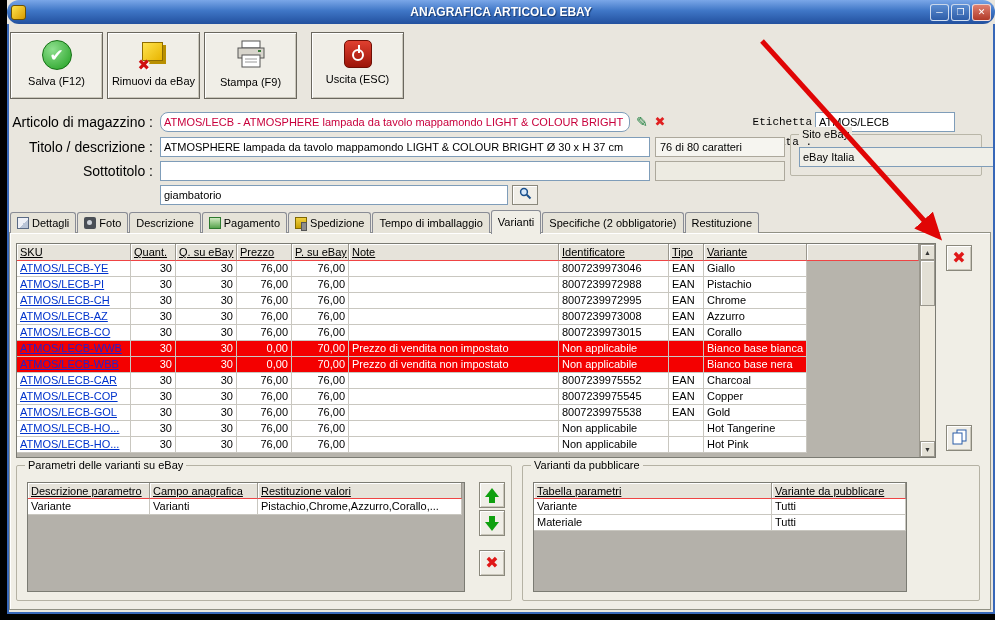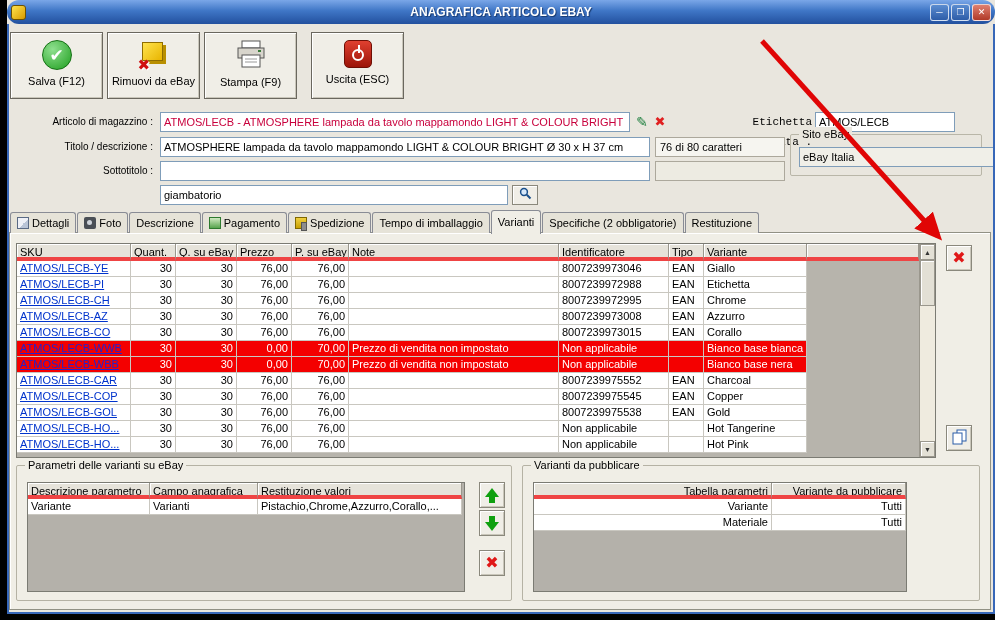--- a/index.html
+++ b/index.html
@@ -38,25 +38,25 @@
   .ic-remove .cube{position:absolute;left:5px;top:2px;width:21px;height:19px;
     background:linear-gradient(135deg,#ffe34d,#e8b400);border:1px solid #8f6d00;box-shadow:3px 3px 0 #b98f00;}
   .ic-remove .redx{position:absolute;left:1px;bottom:-4px;color:#d01010;font-size:15px;font-weight:bold;
     text-shadow:1px 1px 0 #fff;}
   .ic-exit{width:28px;height:28px;border-radius:5px;background:linear-gradient(180deg,#e04030,#9c1408);
     border:1px solid #6e0e04;position:relative;}
   .ic-exit .ring{position:absolute;left:7px;top:8px;width:12px;height:12px;border:2px solid #fff;border-radius:50%;}
   .ic-exit .bar{position:absolute;left:13px;top:4px;width:2px;height:8px;background:#fff;}
 
   
-  .flabel{position:absolute;width:146px;text-align:right;font-size:10px;line-height:20px;color:#000;}
+  .flabel{position:absolute;width:146px;text-align:right;font-size:14px;line-height:20px;color:#000;}
   .flabel2{position:absolute;width:145px;text-align:right;font-size:11px;line-height:20px;color:#000;font-family:Liberation Mono, monospace;}
   .tinput{position:absolute;height:20px;border:1px solid #7f9db9;background:#fff;font-size:11px;
     line-height:18px;padding:0 3px;color:#000;white-space:nowrap;overflow:hidden;}
-  .tinput.warehouse{color:#c8003c;}
+  .tinput.warehouse{color:#c8003c;border-radius:8px;}
   .iconbtn{position:absolute;width:16px;height:18px;text-align:center;cursor:pointer;}
   .pencil{color:#208040;font-size:14px;line-height:18px;}
   .fieldx{color:#e02020;font-weight:bold;font-size:13px;line-height:18px;}
   .cbox{position:absolute;height:20px;border:1px solid #aca89c;background:#f6f5f0;font-size:11px;
     line-height:18px;padding:0 4px;white-space:nowrap;overflow:hidden;}
   .sgroup{position:absolute;border:1px solid #b9b6a8;border-radius:2px;}
   .gtitle{position:absolute;top:-8px;left:8px;background:#e9e6de;padding:0 3px;font-size:11px;line-height:14px;}
   .sbtn{position:absolute;width:26px;height:20px;background:#f0eee7;border:1px solid #8a887c;
     box-shadow:inset 1px 1px 0 #fff;display:flex;align-items:center;justify-content:center;cursor:pointer;}
 
@@ -78,21 +78,21 @@
   
   .tabpanel{position:absolute;left:2px;top:232px;width:982px;height:378px;background:#f0eee6;
     border:1px solid #919184;box-shadow:inset 1px 1px 0 #fff;}
 
   
   .grid{position:absolute;border:1px solid #7b7b73;background:#b7b4ac;}
   .ghead-row{display:flex;height:17px;overflow:hidden;}
   .gbody{overflow:hidden;}
   .gcell{flex:none;border-right:1px solid #c9c7c0;border-bottom:1px solid #c9c7c0;font-size:11px;
     line-height:15px;padding:0 3px;white-space:nowrap;overflow:hidden;background:#fff;}
-  .hcell{background:#e6e3da;border-right:1px solid #9a978d;border-bottom:4px solid #ef4444;
+  .hcell{background:#e6e3da;border-right:1px solid #9a978d;border-bottom:1px solid #ef4444;
     box-shadow:inset 1px 1px 0 #fff;line-height:16px;text-decoration:underline;}
   .hcell.fill{flex:1;}
   .grow{display:flex;height:16px;}
   .grow.err .gcell{background:#f40000;color:#fff;}
   .grow.err .skulink{color:#2222cc;}
   .skulink{color:#0033cc;text-decoration:underline;cursor:pointer;}
   .num{text-align:right;}
   .c0{width:114px;} .c1{width:45px;} .c2{width:61px;} .c3{width:55px;} .c4{width:57px;}
   .c5{width:210px;} .c6{width:110px;} .c7{width:35px;} .c8{width:103px;}
   .l0{width:122px;} .l1{width:108px;} .l2{width:204px;}
@@ -111,21 +111,21 @@
 
   .sidebtn{position:absolute;width:26px;height:26px;background:#f0eee7;border:1px solid #8a887c;
     box-shadow:inset 1px 1px 0 #fff,inset -1px -1px 0 #c9c6ba;display:flex;align-items:center;justify-content:center;cursor:pointer;}
   .bigx{color:#e01818;font-size:16px;font-weight:bold;line-height:16px;}
 
   .group{position:absolute;border:1px solid #b5b2a4;border-radius:2px;}
   .group .gtitle{background:#f0eee6;}
   .pgrid{position:absolute;left:10px;top:16px;border:1px solid #7b7b73;background:#b4b1aa;}
   #paramsgrid{width:438px;height:110px;}
   #paramsgrid .ghead-row{height:16px;}
-  #publishgrid{width:374px;height:110px;text-align:right;}
+  #publishgrid{width:374px;height:110px;}
   #publishgrid .ghead-row{height:16px;}
 
   .gbtn{position:absolute;width:26px;height:26px;background:#f0eee7;border:1px solid #8a887c;
     box-shadow:inset 1px 1px 0 #fff,inset -1px -1px 0 #c9c6ba;display:flex;flex-direction:column;
     align-items:center;justify-content:center;cursor:pointer;}
   .tri-up{width:0;height:0;border-left:7px solid transparent;border-right:7px solid transparent;border-bottom:9px solid #0fa00f;}
   .tri-down{width:0;height:0;border-left:7px solid transparent;border-right:7px solid transparent;border-top:9px solid #0fa00f;}
   .stem{width:6px;height:6px;background:#0fa00f;}
 
   .annot{position:absolute;left:0;top:0;z-index:50;pointer-events:none;}
@@ -272,21 +272,21 @@
           </div>
           <div class="grow">
             <div class="gcell c0"><span class="skulink">ATMOS/LECB-PI</span></div>
             <div class="gcell c1 num">30</div>
             <div class="gcell c2 num">30</div>
             <div class="gcell c3 num">76,00</div>
             <div class="gcell c4 num">76,00</div>
             <div class="gcell c5"></div>
             <div class="gcell c6">8007239972988</div>
             <div class="gcell c7">EAN</div>
-            <div class="gcell c8">Etichetta</div>
+            <div class="gcell c8">Pistachio</div>
           </div>
           <div class="grow">
             <div class="gcell c0"><span class="skulink">ATMOS/LECB-CH</span></div>
             <div class="gcell c1 num">30</div>
             <div class="gcell c2 num">30</div>
             <div class="gcell c3 num">76,00</div>
             <div class="gcell c4 num">76,00</div>
             <div class="gcell c5"></div>
             <div class="gcell c6">8007239972995</div>
             <div class="gcell c7">EAN</div>

